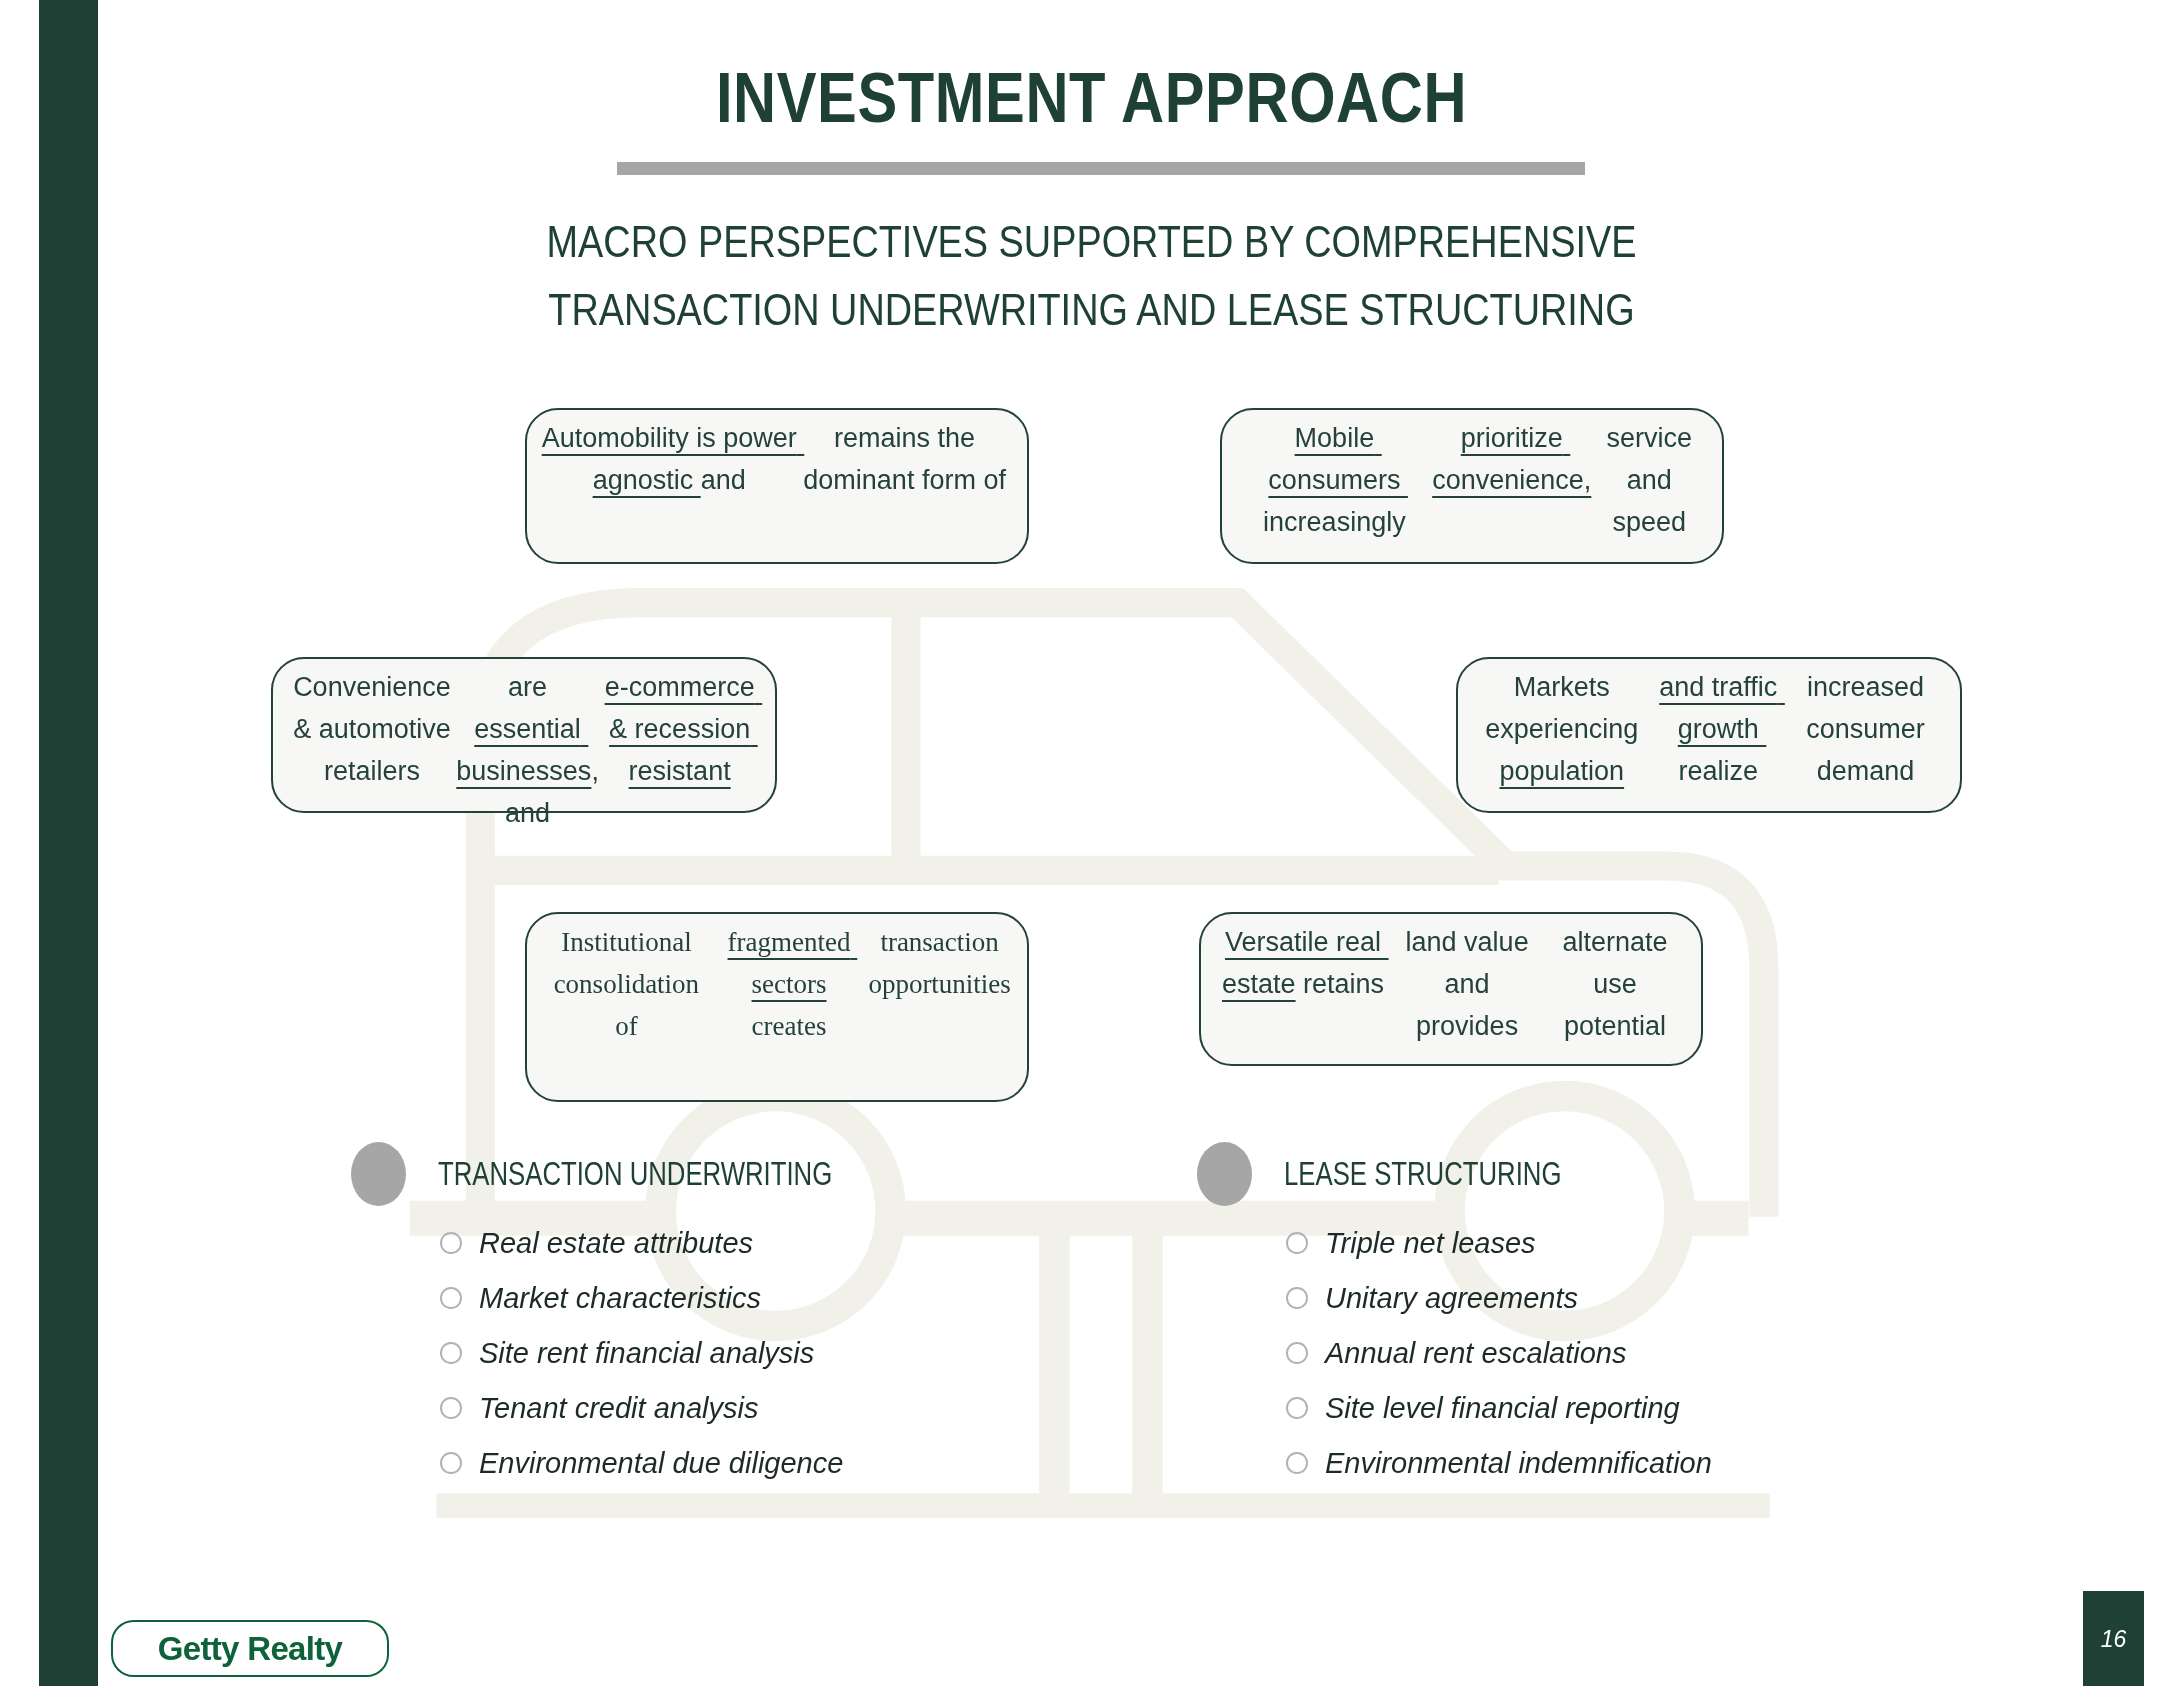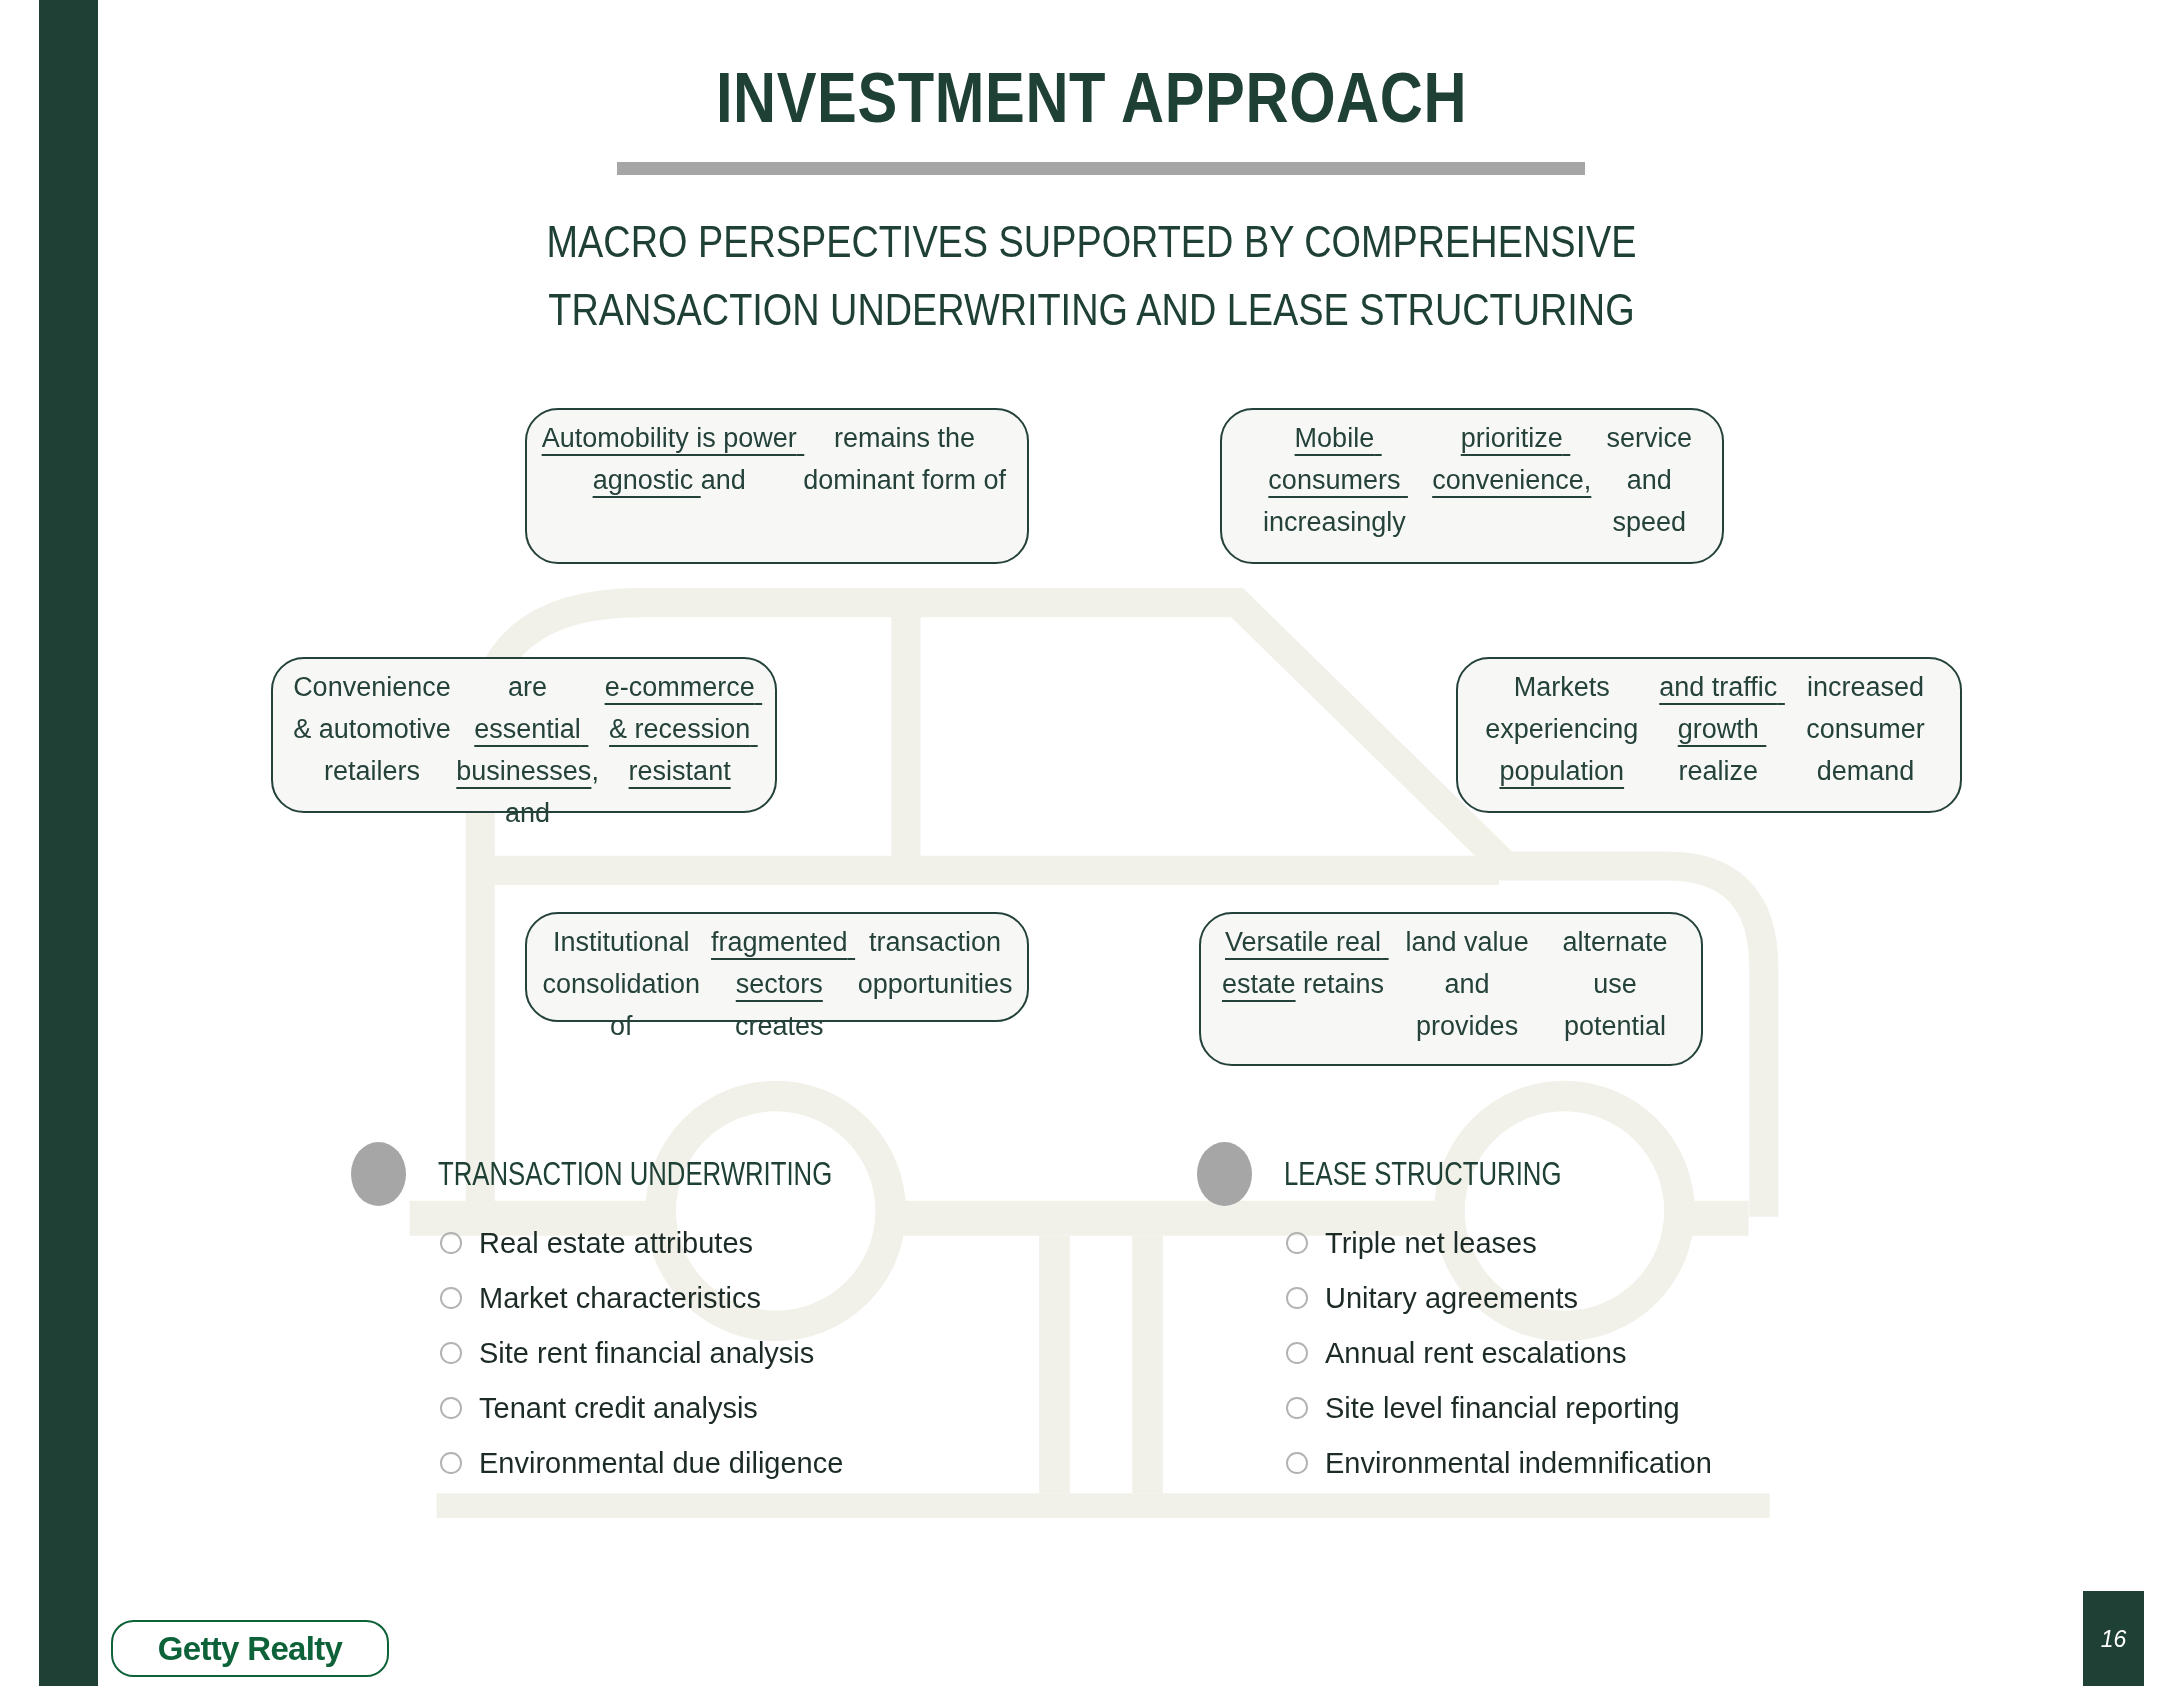--- a/index.html
+++ b/index.html
@@ -21,31 +21,31 @@
   
   .callout{position:absolute;box-sizing:border-box;border:2.2px solid #24423a;border-radius:33px;
            background:#f7f7f5;color:#24423a;font-size:27px;line-height:42px;text-align:center;
            display:flex;flex-direction:row;justify-content:center;z-index:2;padding:7.3px 14.6px;}
   .callout .seg-u{text-decoration:underline;text-decoration-thickness:2.2px;text-underline-offset:6.5px;white-space:pre-wrap;}
   .callout .seg{white-space:pre-wrap;}
   .box-0{left:525px;top:408px;width:504px;height:156px;}
   .box-1{left:1199px;top:408px;width:504px;height:156px;margin-left:21px;}
   .box-2{left:271px;top:657px;width:506px;height:156px;}
   .box-3{left:1456px;top:657px;width:506px;height:156px;}
-  .box-4{left:525px;top:912px;width:504px;height:110px;}
+  .box-4{left:525px;top:912px;width:504px;height:190px;font-family:Liberation Serif, serif;}
   .box-5{left:1199px;top:912px;width:504px;height:154px;}
   
   .list{position:absolute;z-index:2;}
   .list-0{left:351px;top:1140px;width:728px;}
   .list-1{left:1197px;top:1140px;width:728px;}
   .list-header{display:flex;align-items:center;height:67px;}
   .big-dot{width:55px;height:64px;border-radius:50%;background:#a6a6a6;flex:0 0 auto;}
   .list-title{margin-left:32px;color:#1e4035;font-size:33px;font-weight:400;letter-spacing:0;
               transform:scaleX(.78);transform-origin:0 50%;white-space:nowrap;}
-  .list-items{margin-top:8.7px;}
+  .list-items{margin-top:8.7px;font-style:italic;}
   .list-item{display:flex;align-items:center;height:55px;}
   .bullet-circle{width:17.5px;height:17.5px;border:2.2px solid #b3b3b3;border-radius:50%;
                  margin-left:89px;flex:0 0 auto;background:transparent;}
   .item-text{margin-left:17.5px;color:#1d2b26;font-size:29px;white-space:nowrap;}
   
   .logo-box{position:absolute;left:111px;top:1620px;width:278px;height:57px;box-sizing:border-box;
             border:2.2px solid #0e6239;border-radius:22.6px;background:#ffffff;display:flex;
             align-items:center;justify-content:center;z-index:2;}
   .logo-text{color:#0e6239;font-size:34px;font-weight:bold;letter-spacing:-0.7px;transform:scaleX(.97);white-space:nowrap;}
   .page-tab{position:absolute;left:2083px;top:1591px;width:61px;height:96px;background:#1e4035;

